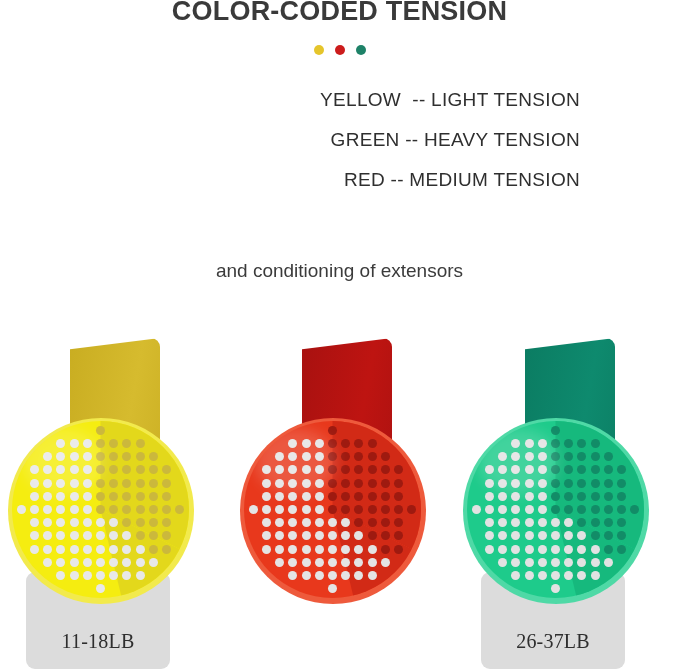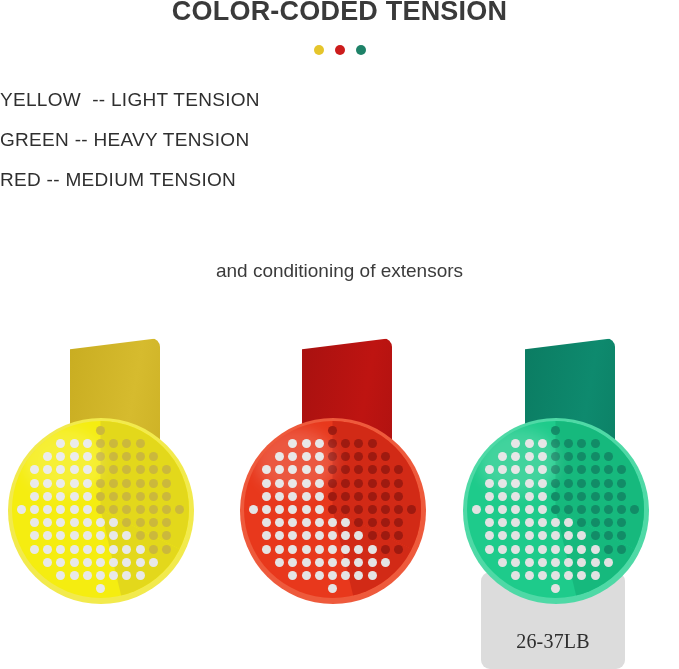--- a/index.html
+++ b/index.html
@@ -45,21 +45,21 @@
     width: 10px;
     height: 10px;
     border-radius: 50%;
   }
 
   .legend-lines {
     position: absolute;
     top: 80px;
     left: 0;
     width: 580px;
-    text-align: left;
+    text-align: right;
   }
   .legend-line {
     font-size: 19px;
     color: #2f2f2f;
     letter-spacing: 0.3px;
     line-height: 40px;
     white-space: pre;
   }
 
   .blurb {
@@ -205,20 +205,23 @@
     <div class="legend-line">GREEN -- HEAVY TENSION</div>
     <div class="legend-line">RED -- MEDIUM TENSION</div>
   </div>
 
 <div class="blurb">
   <div class="blurb-line">and conditioning of extensors</div>
 </div>
 
 <div class="products">
     <div class="product" style="left: 0px;">
+      <div class="plinth">
+        <div class="plinth-label">11-18LB</div>
+      </div>
       <div class="card" style="background: linear-gradient(100deg, rgb(201, 173, 33) 0%, rgb(214, 187, 46) 55%, rgb(201, 173, 33) 100%);">
         <div class="card-num">01</div>
       </div>
       <div class="disc-wrap">
         <div class="disc-rim" style="background: rgb(242, 234, 77);"></div>
         <div class="disc-face" style="background: rgb(245, 237, 16);">
           <div class="disc-shade" style="background: rgb(227, 216, 27);"></div>
           <div class="disc-shade2" style="background: rgb(227, 216, 27);"></div>
           <div class="holes">
             <span class="hole" style="width: 9.2px; height: 9.2px; left: 83.9px; top: 4.7px; background: rgb(203, 184, 60);"></span>

